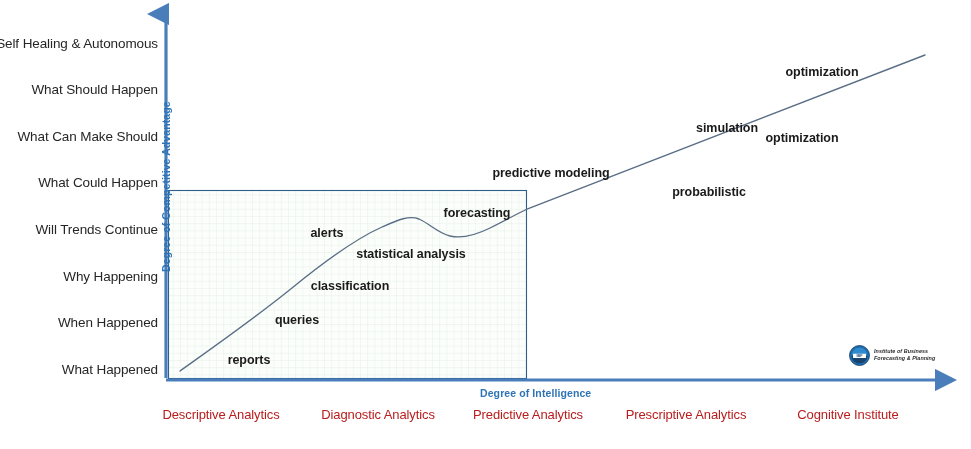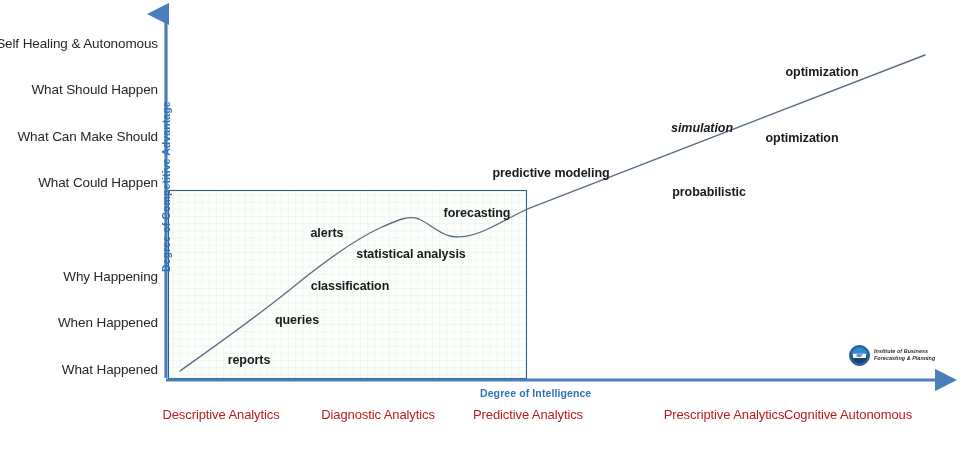--- a/index.html
+++ b/index.html
@@ -102,20 +102,21 @@
 </head>
 <body>
 
 <div id="stage">
 
   <div id="ylabels">
     <div class="ylabel-text" style="top:43px;">Self Healing &amp; Autonomous</div>
     <div class="ylabel-text" style="top:89px;">What Should Happen</div>
     <div class="ylabel-text" style="top:136px;">What Can Make Should</div>
     <div class="ylabel-text" style="top:182px;">What Could Happen</div>
+    <div class="ylabel-text" style="top:229px;">Will Trends Continue</div>
     <div class="ylabel-text" style="top:276px;">Why Happening</div>
     <div class="ylabel-text" style="top:322px;">When Happened</div>
     <div class="ylabel-text" style="top:369px;">What Happened</div>
   </div>
 
   <svg id="chart-svg" viewBox="0 0 971 449">
     <defs>
       <pattern id="fineGrid" width="7.2" height="7.2" patternUnits="userSpaceOnUse">
         <rect width="7.2" height="7.2" fill="#FBFEFB"></rect>
         <path d="M 7.2 0 L 0 0 0 7.2" fill="none" stroke="#DCEADC" stroke-width="0.7"></path>
@@ -143,32 +144,32 @@
              C 504 221, 515 215, 527 209
              L 925 55" fill="none" stroke="#5A6E86" stroke-width="1.35" stroke-linecap="round"></path>
   </svg>
 
   <div class="axis-title" id="yaxis-title" style="left:160px; top:272px;">Degree of Competitive  Advantage</div>
   <div class="axis-title" style="left:480px; top:387px;">Degree of Intelligence</div>
 
   <div class="xcat-text" style="left:221px; top:407px;">Descriptive Analytics</div>
   <div class="xcat-text" style="left:378px; top:407px;">Diagnostic Analytics</div>
   <div class="xcat-text" style="left:528px; top:407px;">Predictive Analytics</div>
-  <div class="xcat-text" style="left:724px; top:407px;">Prescriptive Analytics</div>
-  <div class="xcat-text" style="left:848px; top:407px;">Cognitive Autonomous</div>
+  <div class="xcat-text" style="left:686px; top:407px;">Prescriptive Analytics</div>
+  <div class="xcat-text" style="left:848px; top:407px;">Cognitive Institute</div>
 
   <div class="stage-label" style="left:249px; top:360px;">reports</div>
   <div class="stage-label" style="left:297px; top:320px;">queries</div>
   <div class="stage-label" style="left:350px; top:286px;">classification</div>
   <div class="stage-label" style="left:411px; top:254px;">statistical analysis</div>
   <div class="stage-label" style="left:327px; top:233px;">alerts</div>
   <div class="stage-label" style="left:477px; top:213px;">forecasting</div>
   <div class="stage-label" style="left:551px; top:173px;">predictive modeling</div>
   <div class="stage-label" style="left:673px; top:192px;margin-left:36px;">probabilistic</div>
-  <div class="stage-label" style="left:702px; top:128px;font-style:italic;">simulation</div>
+  <div class="stage-label" style="left:727px; top:128px;">simulation</div>
   <div class="stage-label" style="left:802px; top:138px;">optimization</div>
   <div class="stage-label" style="left:822px; top:72px;">optimization</div>
 
   <div id="logo">
     <svg id="logo-mark" viewBox="0 0 42 42">
       <circle cx="21" cy="21" r="20" fill="#1F6FB4"></circle>
       <circle cx="21" cy="21" r="16" fill="#17436E"></circle>
       <path d="M 5 21 A 16 16 0 0 1 37 21 Z" fill="#2E8BD0"></path>
       <rect x="8" y="17.5" width="26" height="8.5" rx="1" fill="#ffffff"></rect>
       <text x="21" y="24.6" font-size="7.4" font-weight="bold" fill="#17436E" text-anchor="middle" font-family="Liberation Sans, sans-serif">IBF</text>

